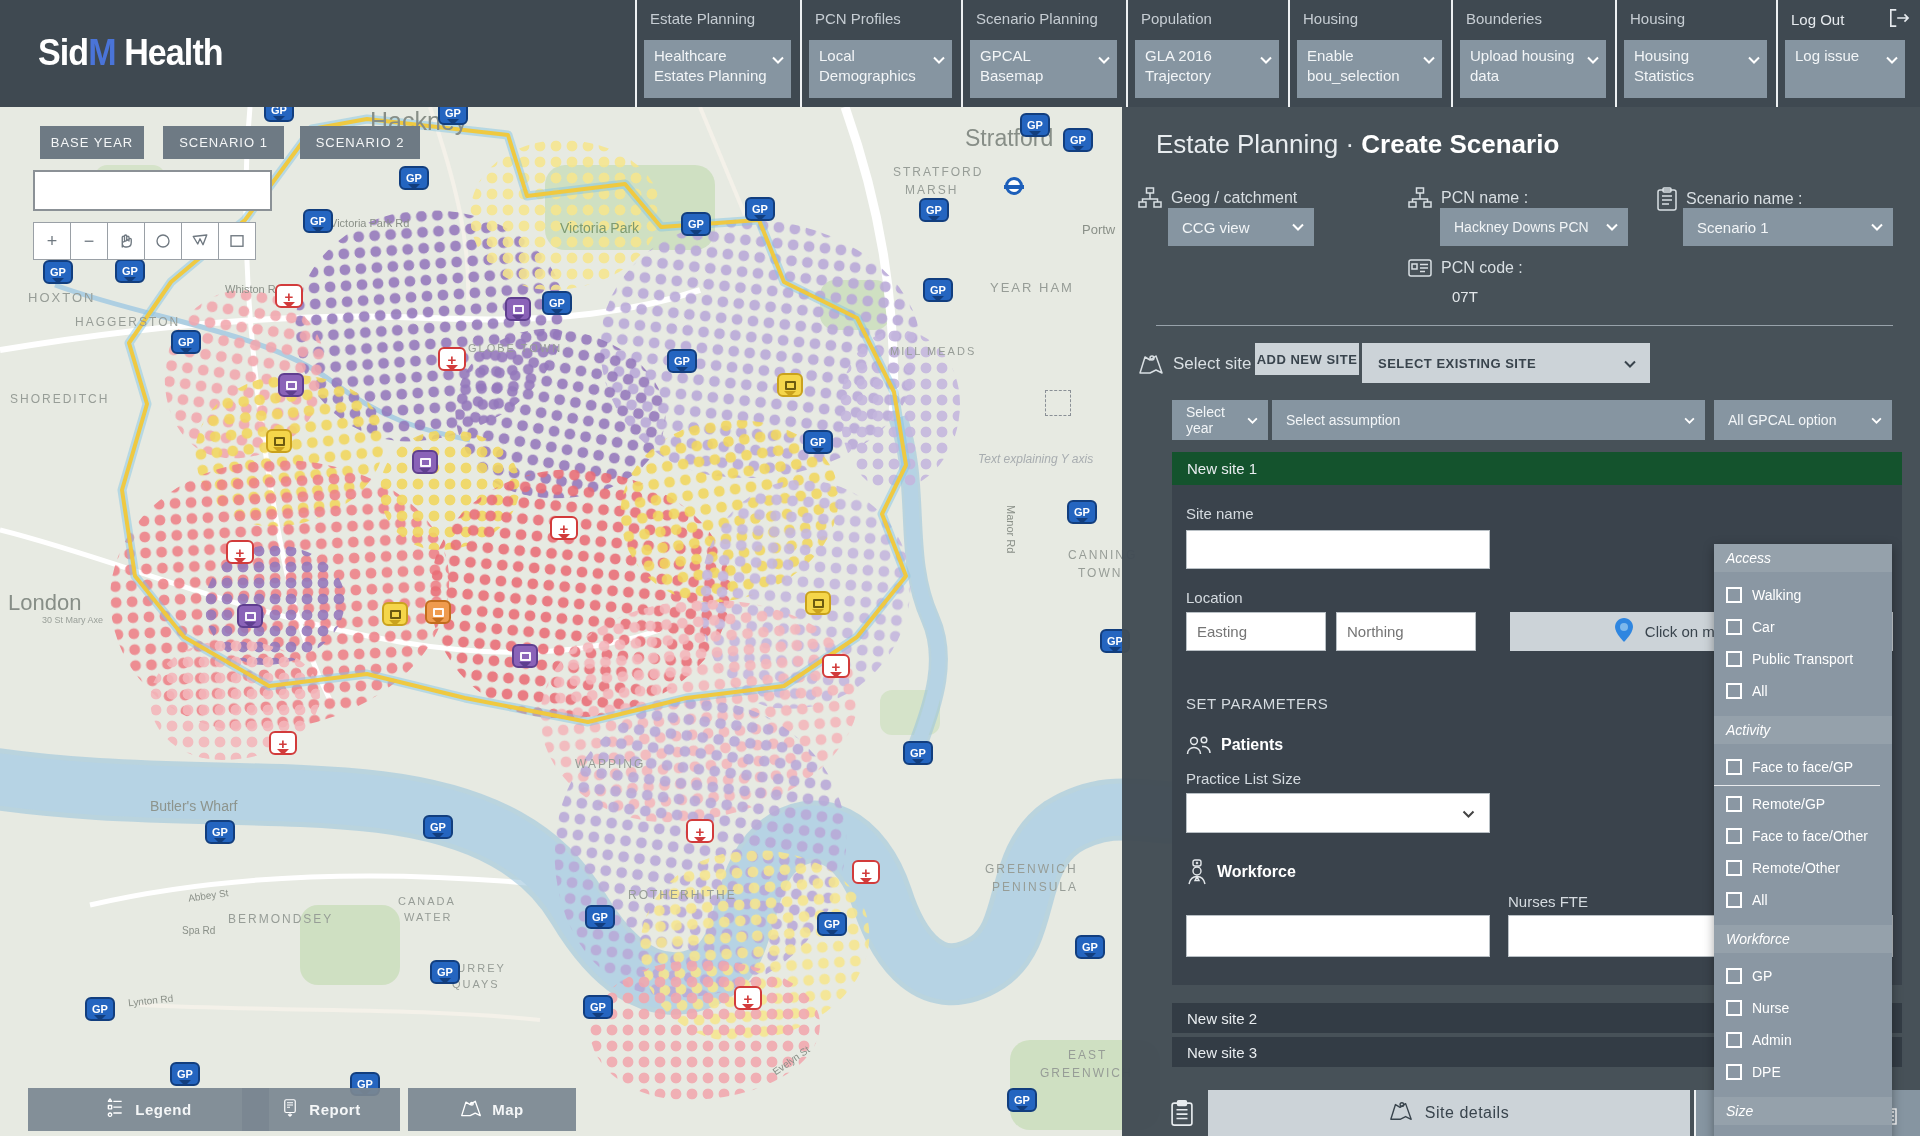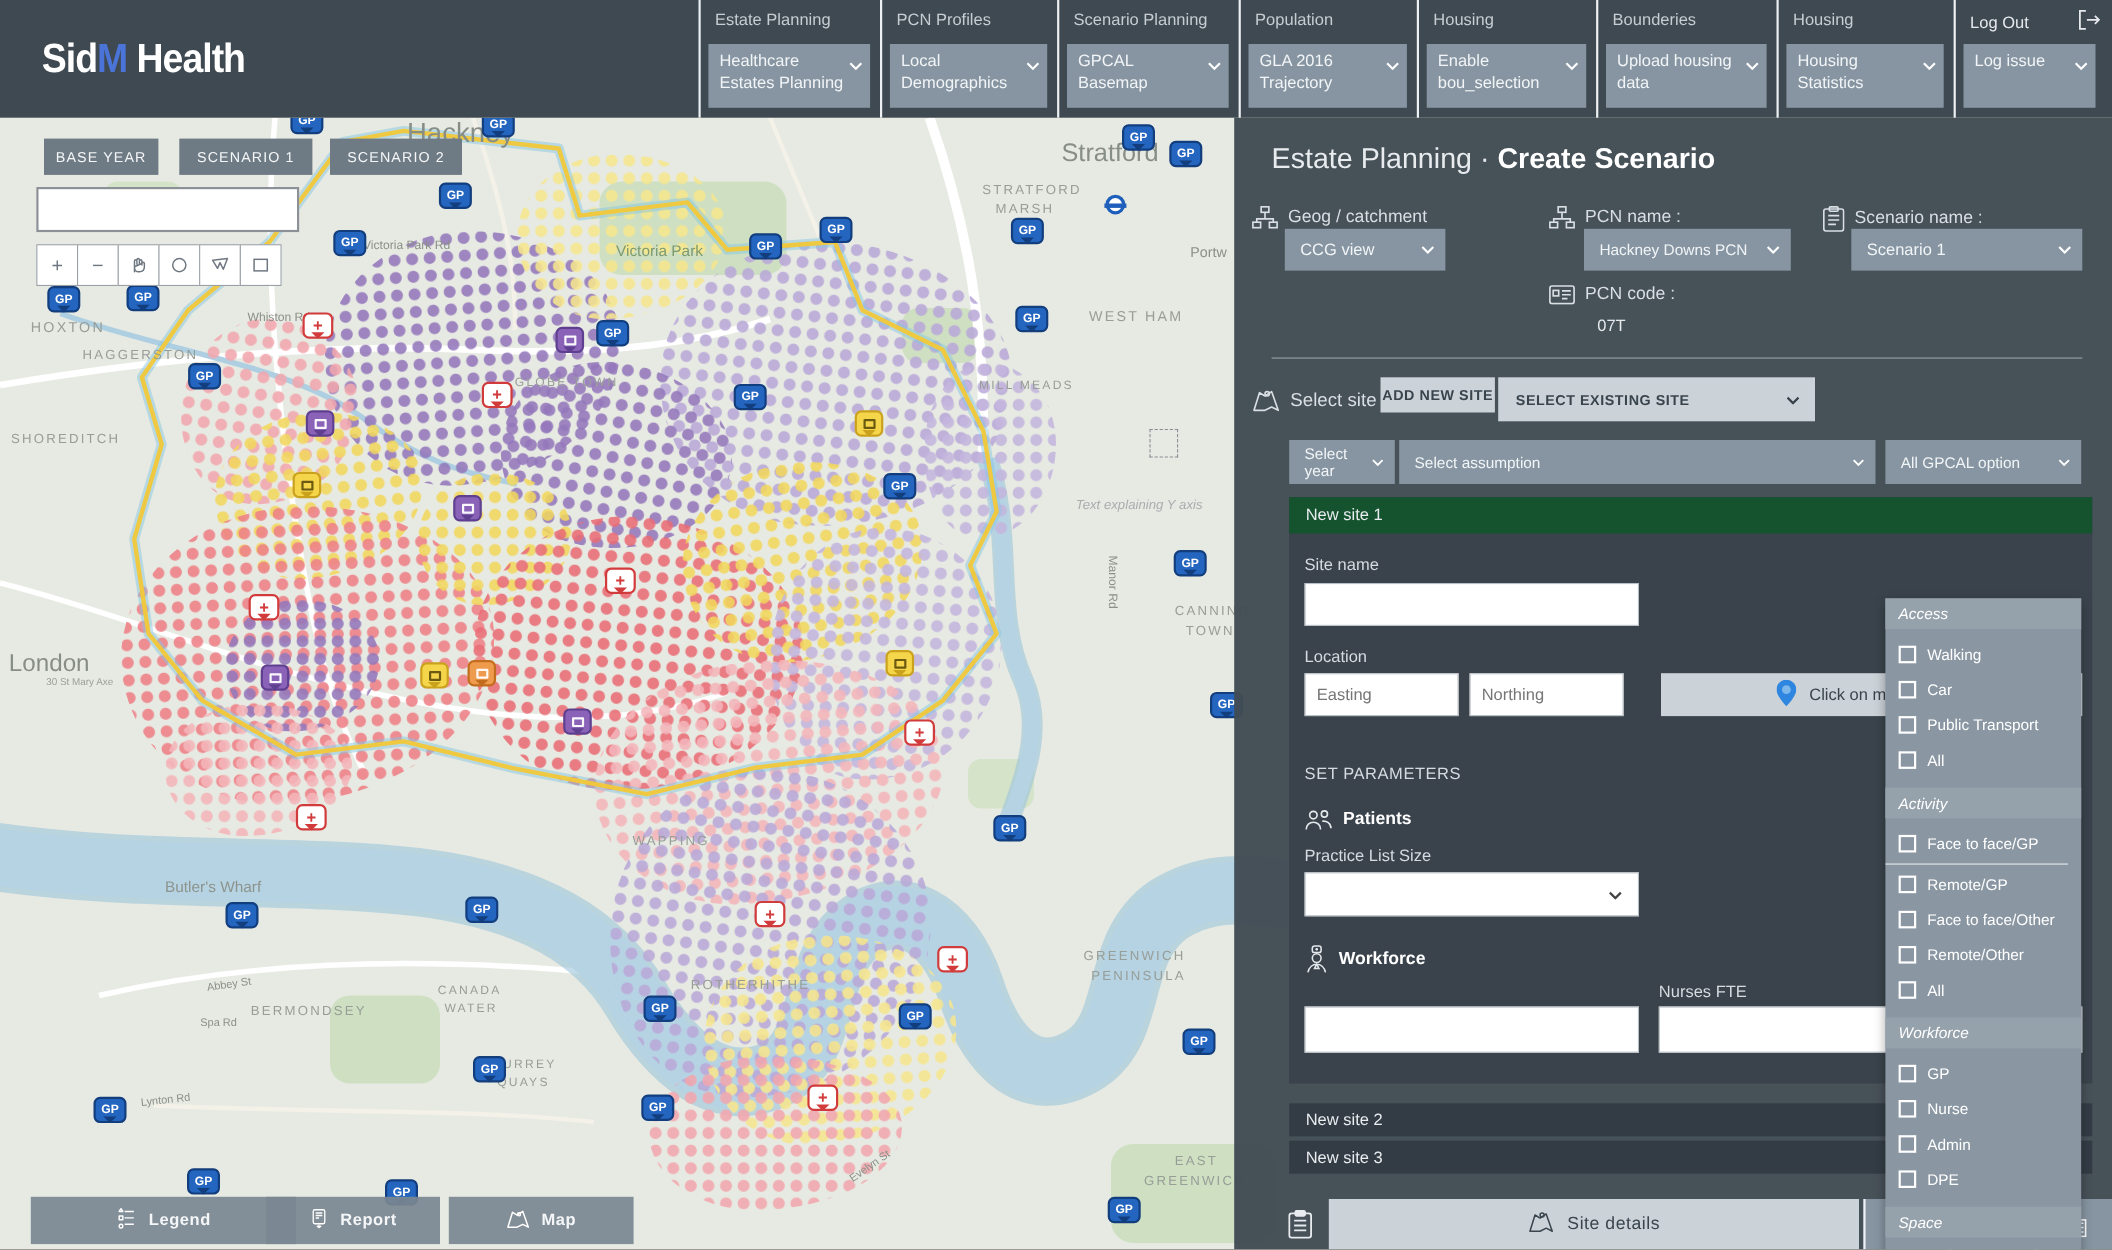--- a/index.html
+++ b/index.html
@@ -138,21 +138,21 @@
 
     <svg class="map-over" width="1920" height="1029" viewBox="0 0 1920 1029">
       <path d="M 312 22 L 367 12 L 508 28 L 527 89 L 625 77 L 661 120 L 759 113 L 784 175 L 857 211 L 894 285 L 906 358 L 882 407 L 906 469 L 857 530 L 784 579 L 686 591 L 588 615 L 465 591 L 367 567 L 269 579 L 184 530 L 135 469 L 122 383 L 147 297 L 129 236 L 171 175 L 245 113 Z" fill="none" stroke="#86c5e4" stroke-width="9" opacity=".5" stroke-linejoin="round"></path>
       <path d="M 312 22 L 367 12 L 508 28 L 527 89 L 625 77 L 661 120 L 759 113 L 784 175 L 857 211 L 894 285 L 906 358 L 882 407 L 906 469 L 857 530 L 784 579 L 686 591 L 588 615 L 465 591 L 367 567 L 269 579 L 184 530 L 135 469 L 122 383 L 147 297 L 129 236 L 171 175 L 245 113 Z" fill="none" stroke="#f2c838" stroke-width="4" opacity=".95" stroke-linejoin="round"></path>
     </svg>
 
     <span class="map-label lbl-big" style="left:370px; top:0px;">Hackney</span>
     <span class="map-label lbl-big" style="left:965px; top:18px; font-size:23px;">Stratford</span>
     <span class="map-label lbl-up" style="left:893px; top:58px;">STRATFORD</span>
     <span class="map-label lbl-up" style="left:905px; top:76px;">MARSH</span>
-    <span class="map-label lbl-up" style="left:990px; top:173px; font-size:13px;">WEST HAM</span>
+    <span class="map-label lbl-up" style="left:990px; top:173px; font-size:13px;">YEAR HAM</span>
     <span class="map-label lbl-park" style="left:560px; top:113px;">Victoria Park</span>
     <span class="map-label lbl-rd" style="left:330px; top:110px;">Victoria Park Rd</span>
     <span class="map-label lbl-rd" style="left:225px; top:176px;">Whiston Rd</span>
     <span class="map-label lbl-up" style="left:28px;  top:183px; font-size:13px;">HOXTON</span>
     <span class="map-label lbl-up" style="left:75px;  top:208px;">HAGGERSTON</span>
     <span class="map-label lbl-up" style="left:10px;  top:285px;">SHOREDITCH</span>
     <span class="map-label lbl-up" style="left:468px; top:235px; font-size:11px;">GLOBE TOWN</span>
     <span class="map-label lbl-up" style="left:890px; top:238px; font-size:11px;">MILL MEADS</span>
     <span class="map-label lbl-up" style="left:1068px;top:441px;">CANNING</span>
     <span class="map-label lbl-up" style="left:1078px;top:459px;">TOWN</span>
@@ -567,21 +567,21 @@
         </div>
       <div class="sb-row">
           <span class="cb"></span>
           <span>Admin</span>
         </div>
       <div class="sb-row">
           <span class="cb"></span>
           <span>DPE</span>
         </div>
     </div>
-    <div class="sb-head">Space</div>
+    <div class="sb-head">Size</div>
     <div class="sb-items">
       <div class="sb-row"></div>
 
     </div>
   </div>
 
   <div id="topnav">
     <div class="logo">
       <span>Sid</span><span class="accent">M</span><span> Health</span>
     </div>

